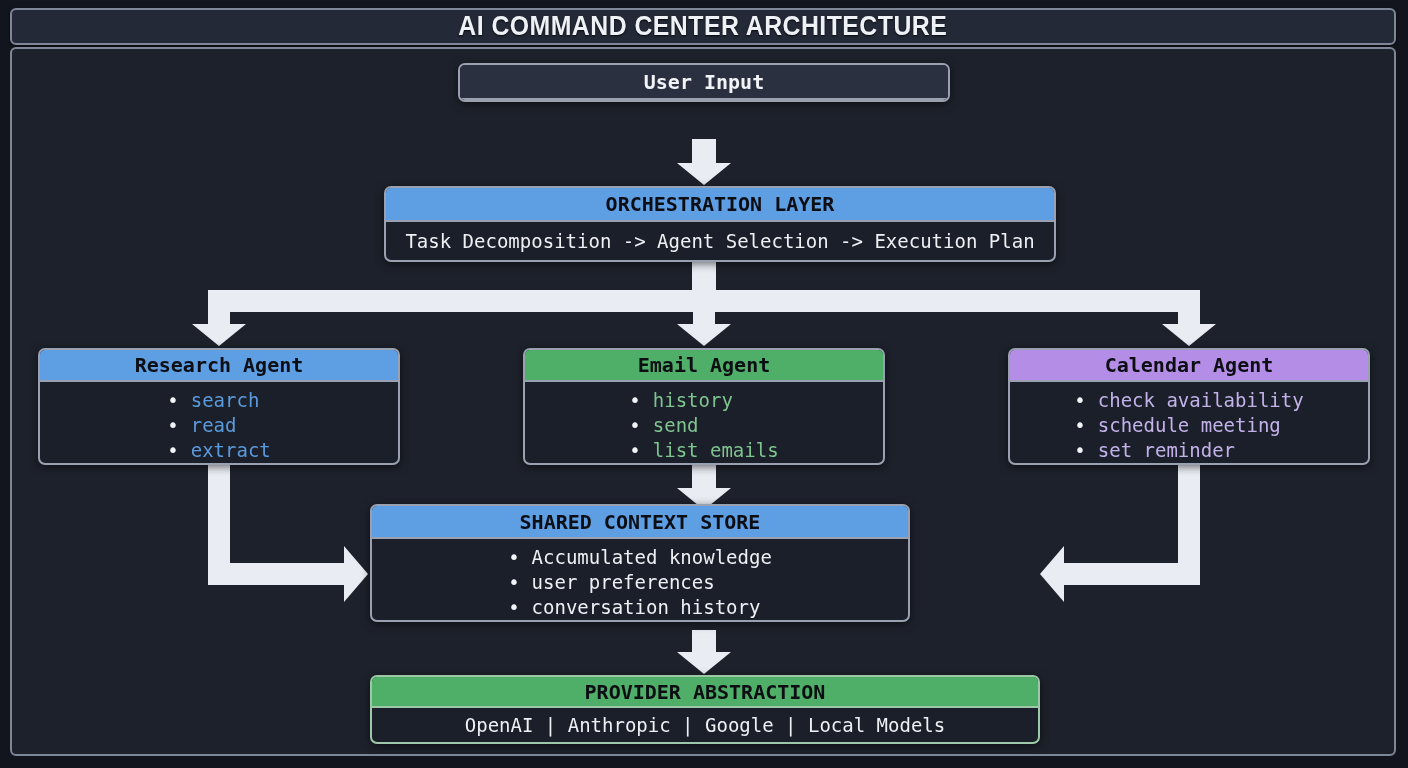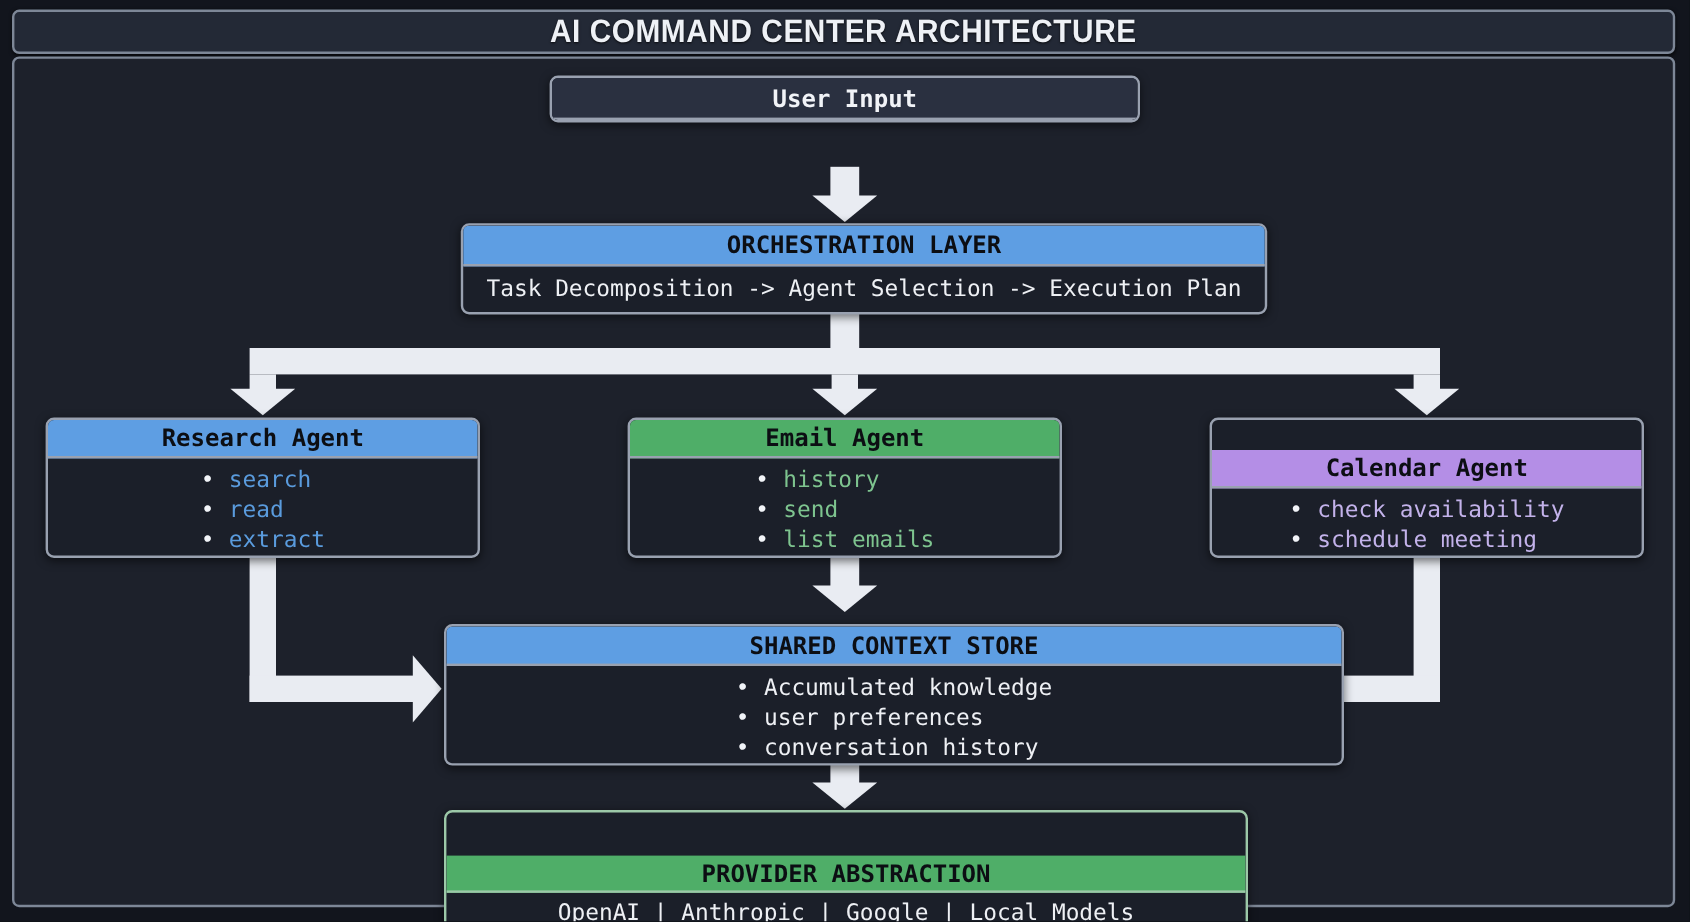--- a/index.html
+++ b/index.html
@@ -35,21 +35,21 @@
     box-shadow:0 2px 8px rgba(0,0,0,.55);
   }
   .node-header{
     box-sizing:border-box;border-bottom:2px solid var(--border);
     display:flex;align-items:center;justify-content:center;
     font-weight:bold;font-size:20px;color:#0c0e13;
   }
   .hdr-grey{background:var(--grey_header);color:#f1f3f7;}
   .hdr-blue{background:var(--blue);}
   .hdr-green{background:var(--green);}
-  .hdr-purple{background:var(--purple);margin-top:25px;}
+  .hdr-purple{background:var(--purple);}
   .node-body{
     display:flex;align-items:center;justify-content:center;
     font-size:19px;color:var(--white_text);
   }
   .node ul{list-style:none;margin:0 auto;padding:6px 0 0 0;width:fit-content;text-align:left;}
   .node li{font-size:19px;line-height:25px;white-space:nowrap;}
   .dot{color:#f2f4f8;margin-right:12px;}
   .items-blue li span:last-child{color:var(--blue_text);}
   .items-green li span:last-child{color:var(--green_text);}
   .items-purple li span:last-child{color:var(--purple_text);}
@@ -148,38 +148,38 @@
     <div class="a" style="left:208px;top:563px;width:138px;height:22px;"></div>
     <div class="head head-right" style="left:344px;top:546px;"></div>
   </div>
 
   <div>
     <div class="a" style="left:1178px;top:464px;width:22px;height:121px;"></div>
     <div class="a" style="left:1062px;top:563px;width:138px;height:22px;"></div>
     <div class="head head-left" style="left:1040px;top:546px;"></div>
   </div>
 
-  <div class="node" style="left:370px;top:520px;width:750px;height:118px;">
+  <div class="node" style="left:370px;top:504px;width:540px;height:118px;">
     <div class="node-header hdr-blue" style="height:33px;">
       <span>SHARED CONTEXT STORE</span>
     </div>
     <ul class="items-white">
         <li><span class="dot">•</span><span>Accumulated knowledge</span></li>
         <li><span class="dot">•</span><span>user preferences</span></li>
         <li><span class="dot">•</span><span>conversation history</span></li>
       </ul>
   </div>
 
   <div>
     <div class="a" style="left:692px;top:630px;width:24px;height:24px;"></div>
     <div class="head head-down" style="left:677px;top:652px;"></div>
   </div>
 
   <div class="node provider-node" style="left:370px;top:675px;width:670px;">
-    <div class="node-header hdr-green" style="height:31px;margin-top:36px;">
+    <div class="node-header hdr-green" style="height:31px;">
       <span>PROVIDER ABSTRACTION</span>
     </div>
     <div class="node-body" style="height:34px;">
       <span>OpenAI | Anthropic | Google | Local Models</span>
     </div>
   </div>
 
 </div>
 
 </body></html>

